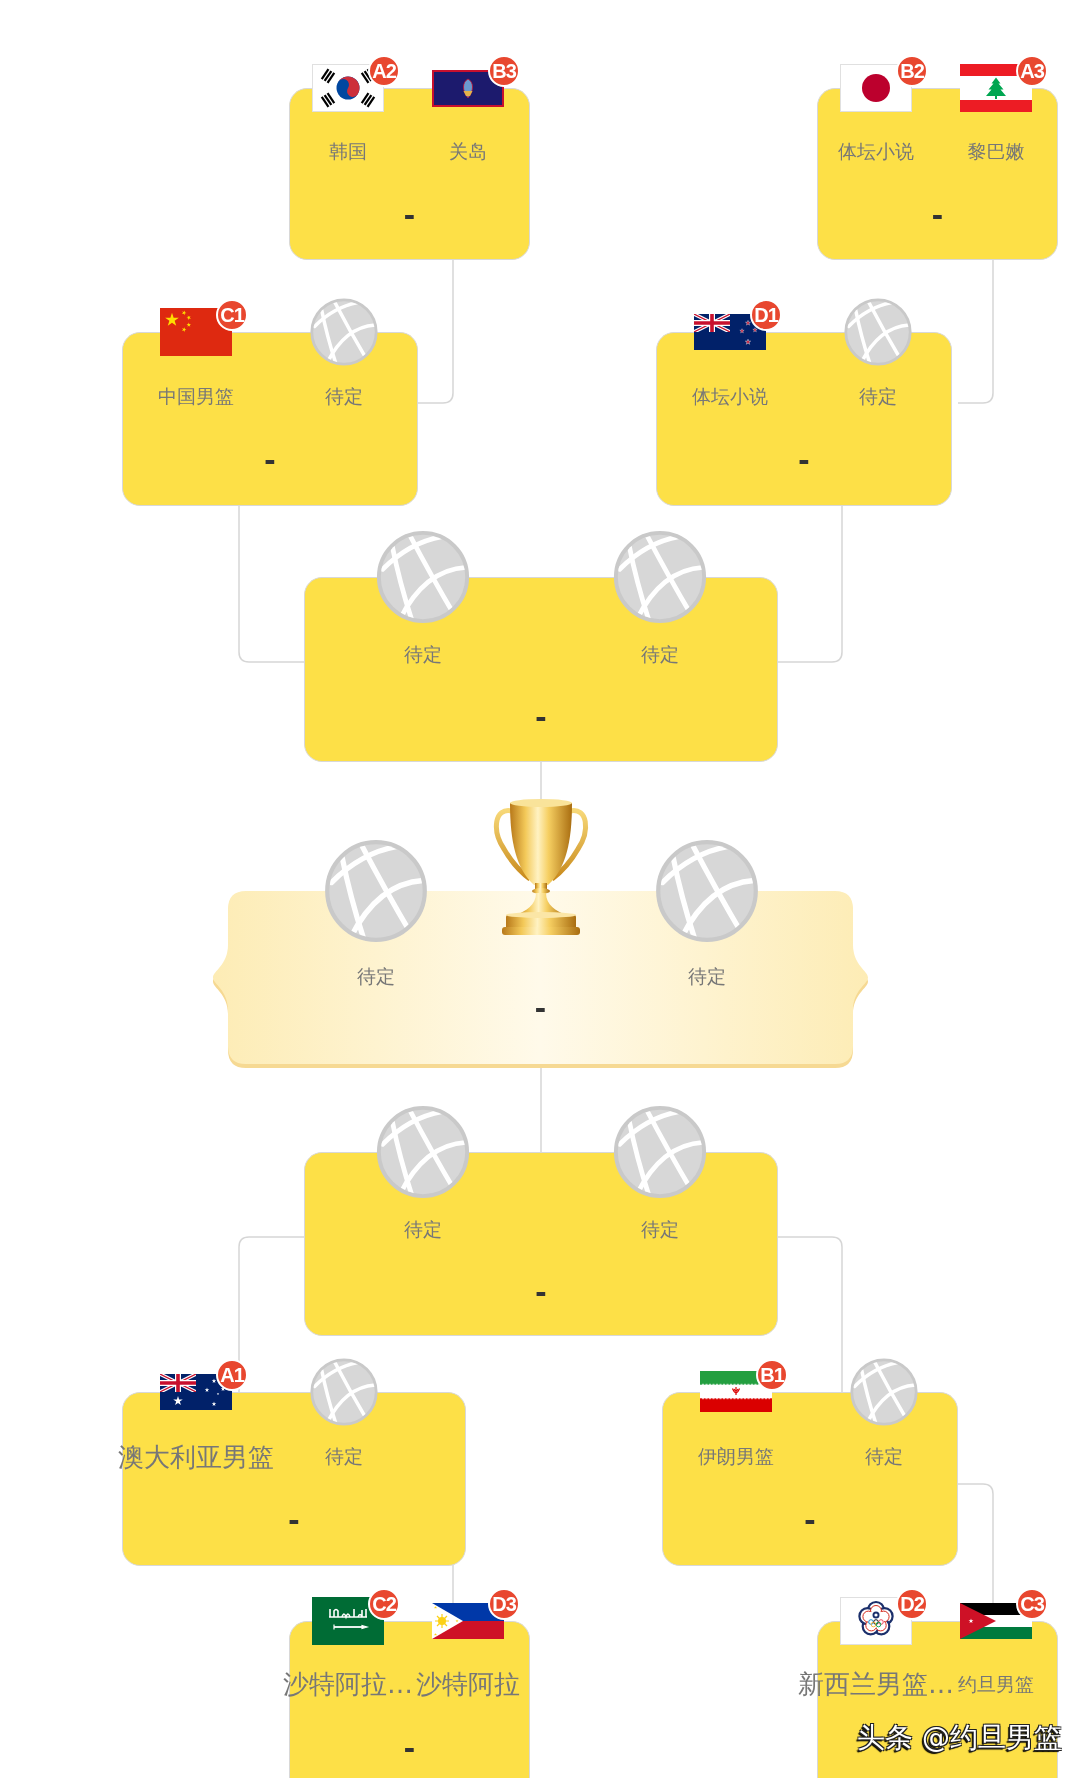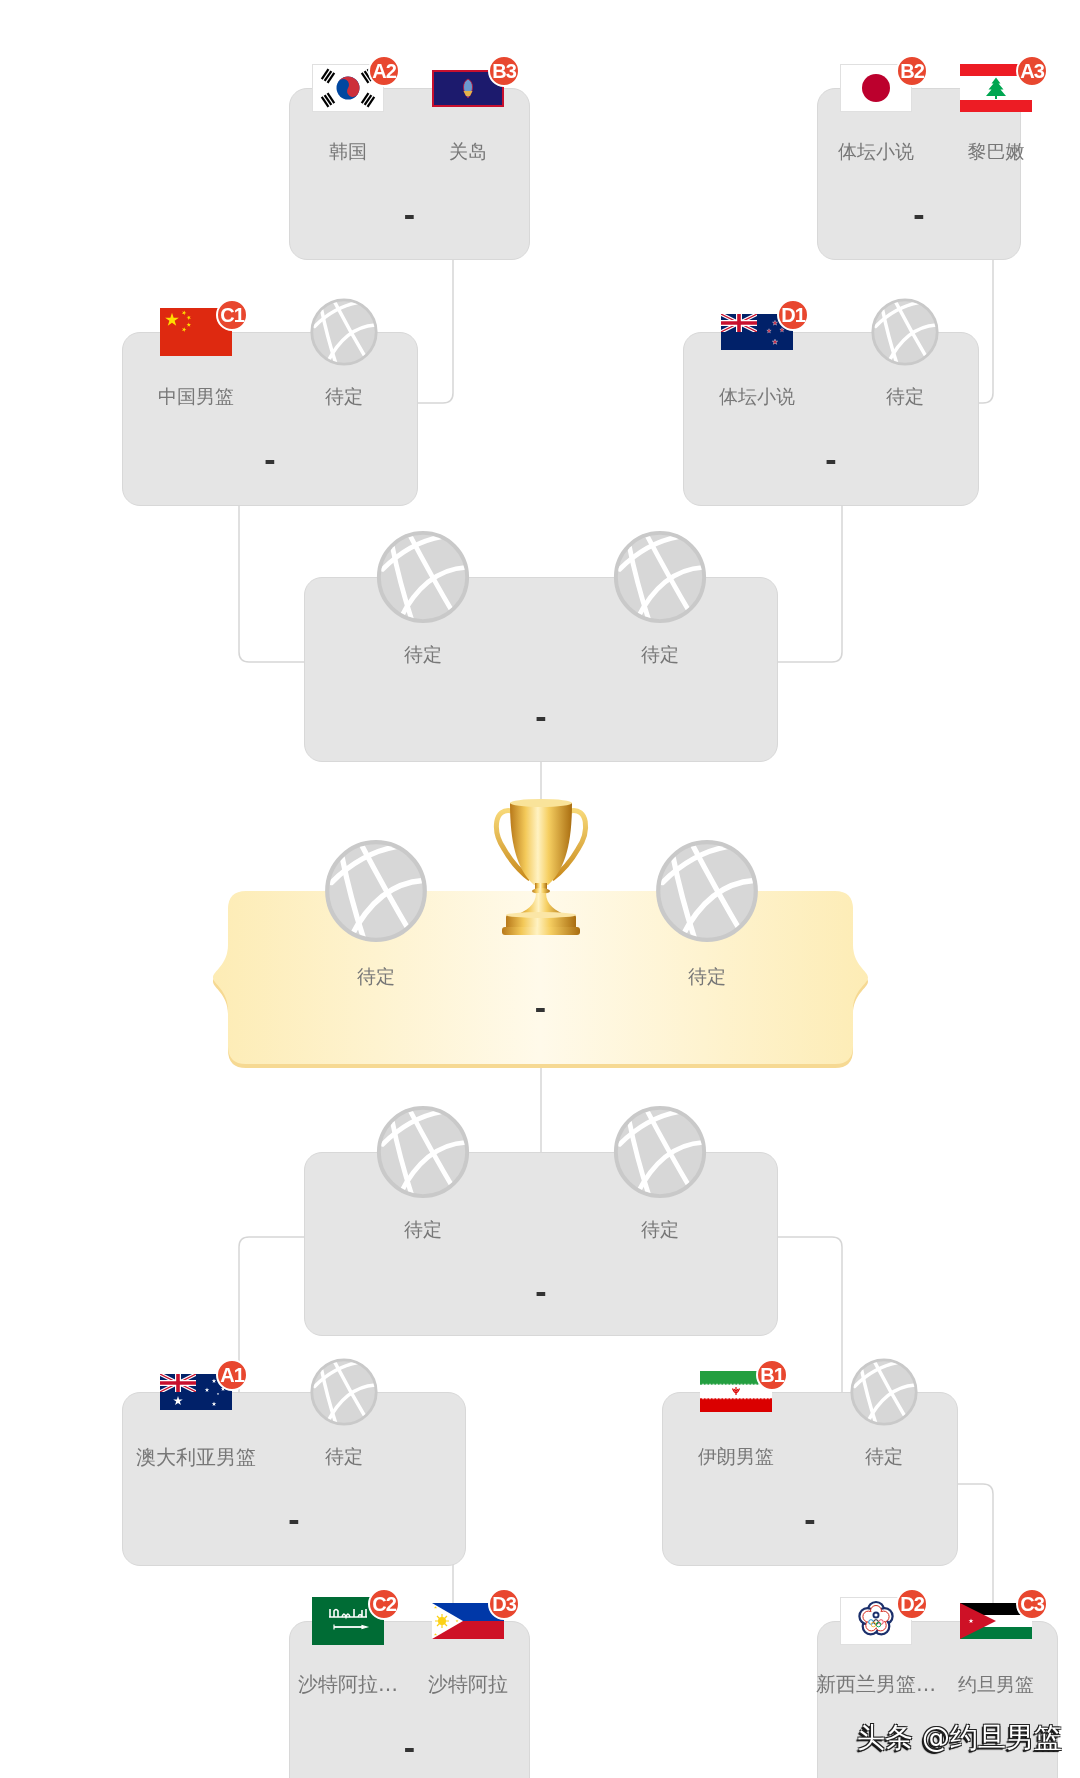--- a/index.html
+++ b/index.html
@@ -1,29 +1,29 @@
 <!DOCTYPE html>
 <html><head>
 <meta charset="utf-8">
 <style>
 html,body{margin:0;padding:0;background:#fff;}
 .stage{position:relative;width:1080px;height:1778px;overflow:hidden;background:#fff;font-family:"DejaVu Sans","Liberation Sans",sans-serif;}
 .connectors{position:absolute;left:0;top:0;}
-.card{position:absolute;box-sizing:border-box;border:1.5px solid #d8d8d8;border-radius:18px;background:#e5e5e5;}
+.card{position:absolute;box-sizing:border-box;border:1.5px solid #d8d8d8;border-radius:18px;background:#fde047;}
 .slot{position:absolute;top:0;width:0;height:0;}
 .flag{position:absolute;left:-36px;width:72px;}
 .flag svg{display:block;width:72px;}
 .badge{position:absolute;left:20px;top:-34px;width:32px;height:32px;box-sizing:border-box;border:2px solid #fff;border-radius:50%;background:#e8472f;color:#fff;font-family:"Liberation Sans",sans-serif;font-weight:bold;font-size:20px;line-height:28px;text-align:center;letter-spacing:-1px;}
 .ball{position:absolute;}
 .ball svg{display:block;width:100%;height:100%;}
 .b70{width:70px;height:70px;left:-35px;top:-36px;}
 .b96{width:96px;height:96px;left:-48px;top:-49px;}
 .b104{width:106px;height:106px;left:-53px;top:-53px;}
 .name{position:absolute;left:0;transform:translateX(-50%);white-space:nowrap;color:#777;font-size:19px;line-height:32px;}
-.name.sm{font-size:20px;line-height:28px;}
+.name.sm{font-size:26px;line-height:28px;}
 .r1 .name{top:46px}.r1 .name.sm{top:48px}
 .qf .name{top:47px}.qf .name.sm{top:50px}
 .sf .name{top:60px}
 .fin .name{top:69px}
 .score{position:absolute;left:50%;transform:translateX(-50%);font-family:"Liberation Sans",sans-serif;font-weight:bold;font-size:34px;line-height:34px;color:#333;}
 .r1 .score{top:108px}.qf .score{top:109px}.sf .score{top:121px}.fin .score{top:99px}
 .fin{position:absolute;left:213px;top:891px;width:655px;height:173px;}
 .banner{position:absolute;left:0;top:0;}
 .trophy{position:absolute;left:277px;top:-94px;width:102px;height:142px;}
 .wm{position:absolute;left:857px;top:1721px;font-size:28px;line-height:34px;color:#fff;white-space:nowrap;
@@ -108,21 +108,21 @@
           <path d="M36 9 C42 12 42 21 36 28 C30 21 30 12 36 9Z" fill="#6a9ad0" stroke="#c8102e" stroke-width="0.8"></path>
           <path d="M31.5 21 H40.5 L38 26 H34 Z" fill="#e3b24a"></path>
         </svg>
       </div>
       <div class="badge">B3</div>
       <div class="name">关岛</div>
     </div>
     <div class="score">-</div>
   </div>
 
-  <div class="card r1" style="left:817px;top:88px;width:204px;height:172px">
+  <div class="card r1" style="left:817px;top:88px;width:241px;height:172px">
     <div class="slot" style="left:58px">
       <div class="flag" style="top:-25px">
         <svg viewBox="0 0 72 48" width="72" height="48">
           <rect x="0.5" y="0.5" width="71" height="47" fill="#fff" stroke="#e0e0e0"></rect>
           <circle cx="36" cy="24" r="14" fill="#bc002d"></circle>
         </svg>
       </div>
       <div class="badge">B2</div>
       <div class="name">体坛小说</div>
     </div>
@@ -163,21 +163,21 @@
       <div class="ball b70">
           <svg viewBox="0 0 100 100">
             <use href="#ballg"></use>
           </svg>
         </div>
       <div class="name">待定</div>
     </div>
     <div class="score">-</div>
   </div>
 
-  <div class="card qf" style="left:683px;top:332px;width:296px;height:174px">
+  <div class="card qf" style="left:656px;top:332px;width:296px;height:174px">
     <div class="slot" style="left:73px">
       <div class="flag" style="top:-19px">
         <svg viewBox="0 0 72 36" width="72" height="36">
           <rect width="72" height="36" fill="#012169"></rect>
           <use href="#uj"></use>
           <g fill="#c8102e" stroke="#fff" stroke-width="0.15">
             <use href="#star5" transform="translate(54 9) scale(2.6)"></use>
             <use href="#star5" transform="translate(61 16) scale(2.3)"></use>
             <use href="#star5" transform="translate(48 17) scale(2.3)"></use>
             <use href="#star5" transform="translate(54 28) scale(2.8)"></use>

